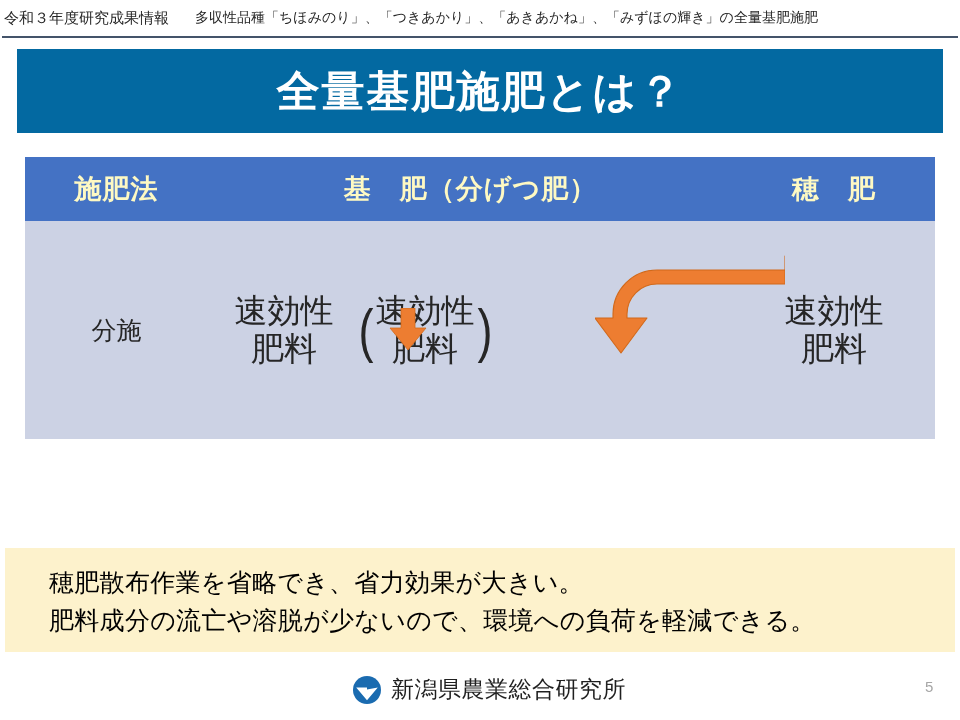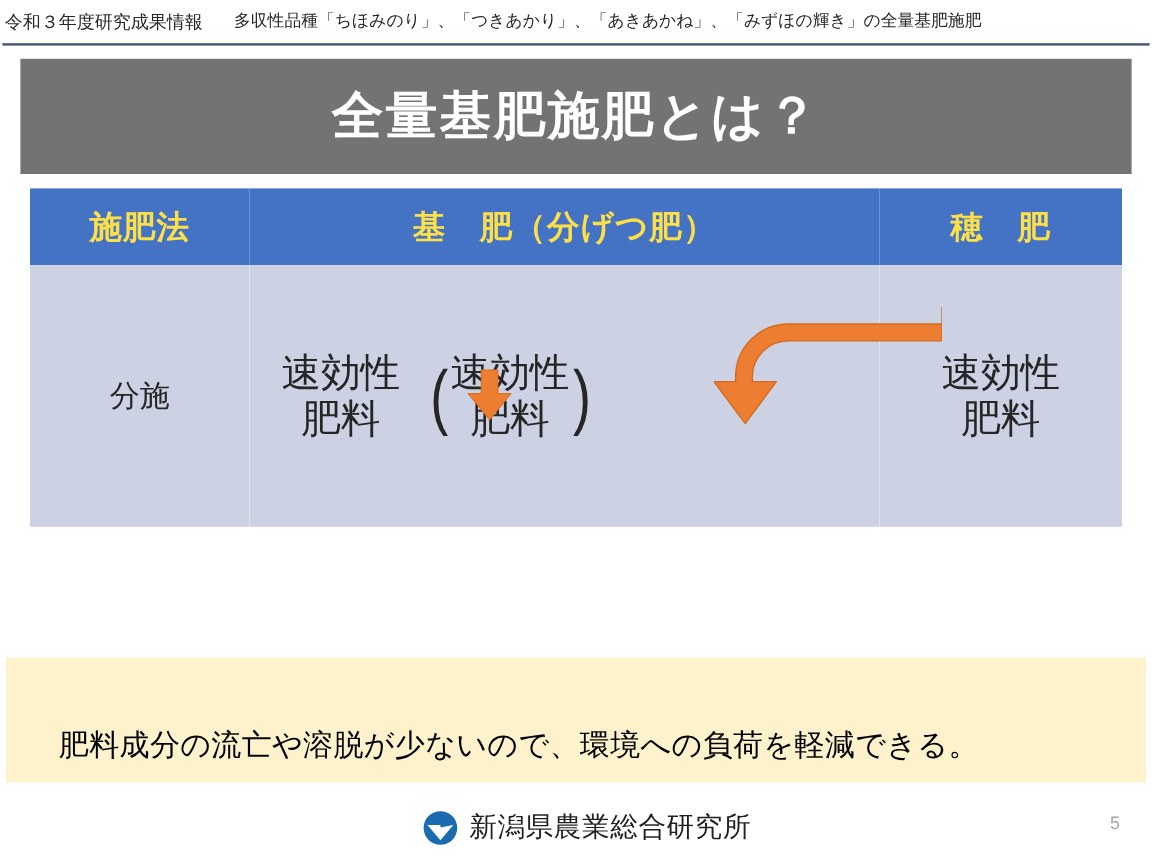--- a/index.html
+++ b/index.html
@@ -47,22 +47,22 @@
     height: 2px;
     background: #44546a;
   }
 
   
   #title-banner {
     position: absolute;
     left: 17px;
     top: 49px;
     width: 926px;
-    height: 96px;
-    background: #737373;
+    height: 84px;
+    background: #0369a1;
     display: flex;
     align-items: center;
     justify-content: center;
   }
   #title-banner .title-text {
     color: #ffffff;
     font-size: 43px;
     font-weight: bold;
     letter-spacing: 2px;
     line-height: 1;
@@ -84,21 +84,21 @@
     border: none;
     vertical-align: middle;
     text-align: center;
   }
   .col-method { width: 183px; }
   .col-base   { width: 525px; }
   .col-ho     { width: 202px; }
 
   .thead-cell {
     background: #4472c4;
-    color: #fde047;
+    color: #fef9c3;
     height: 64px;
     font-size: 27px;
     font-weight: bold;
     letter-spacing: 1px;
     border-right: 2px solid #ffffff;
   }
   .thead-cell.last { border-right: none; }
 
   .row-a td { background: #ccd2e4; height: 107px; }
   .row-b td { background: #e7eaf3; height: 111px; }
@@ -292,20 +292,21 @@
 
 <svg id="arrow-small" viewBox="0 0 44 44">
   <polygon points="15,0 29,0 29,20 40,20 22,42 4,20 15,20" fill="#ed7d31" stroke="#d2691a" stroke-width="0.8"></polygon>
 </svg>
 
 <svg id="arrow-elbow" viewBox="0 0 190 105">
   <path d="M190,4 L190,32 L62,32 A30,30 0 0 0 32,62 L32,66 L52,66 L26,101 L0,66 L18,66 L18,62 A44,44 0 0 1 62,18 L190,18 Z" fill="#ed7d31" stroke="#d2691a" stroke-width="1.1" stroke-linejoin="round"></path>
 </svg>
 
 <div id="callout-box">
+  <div class="line" id="callout-line-1">穂肥散布作業を省略でき、省力効果が大きい。</div>
   <div class="line" id="callout-line-2">肥料成分の流亡や溶脱が少ないので、環境への負荷を軽減できる。</div>
 </div>
 
 <div id="footer">
   <div id="footer-brand">
     <svg width="30" height="30" viewBox="0 0 30 30">
       <circle cx="15" cy="15" r="14" fill="#1a6bb0"></circle>
       <path d="M4.2,12.4 L15,12.4 L15,14.6 L25.8,12.4 L15,25.2 Z" fill="#ffffff"></path>
     </svg>
     <span class="brand-name">新潟県農業総合研究所</span>

